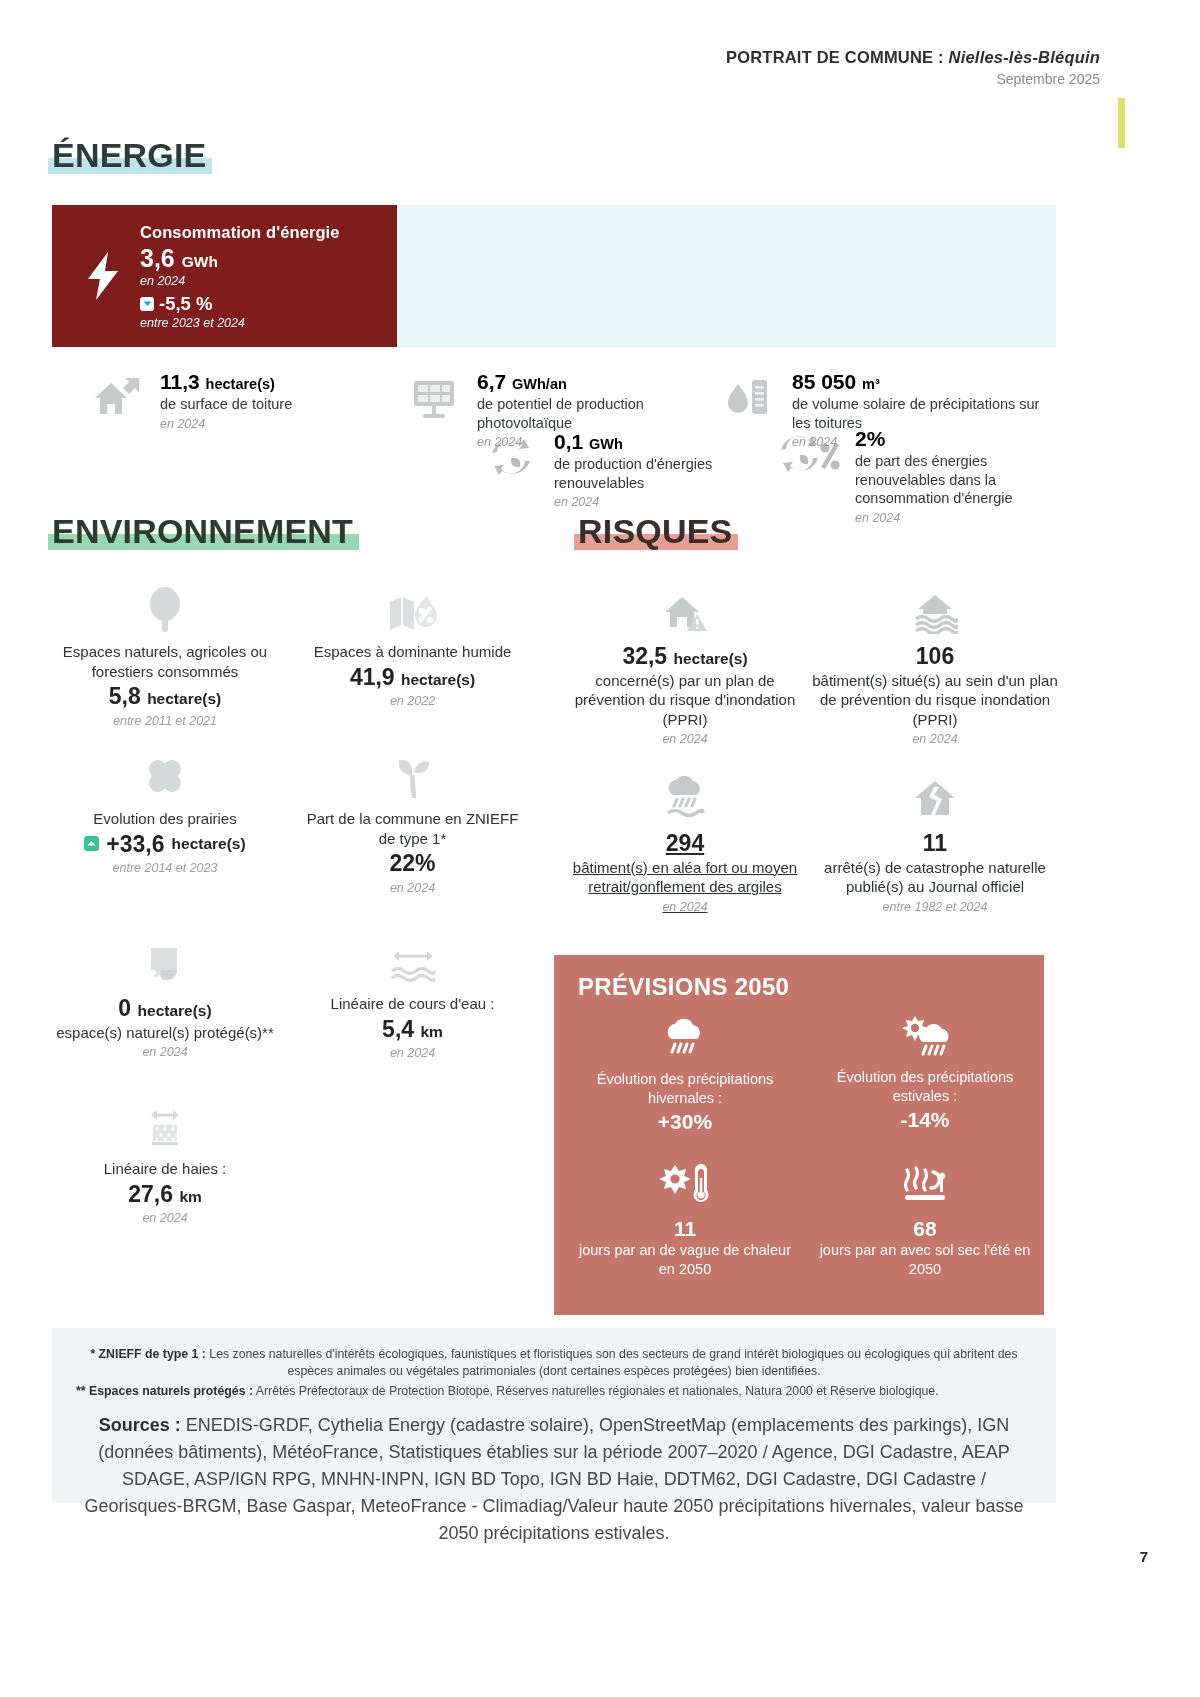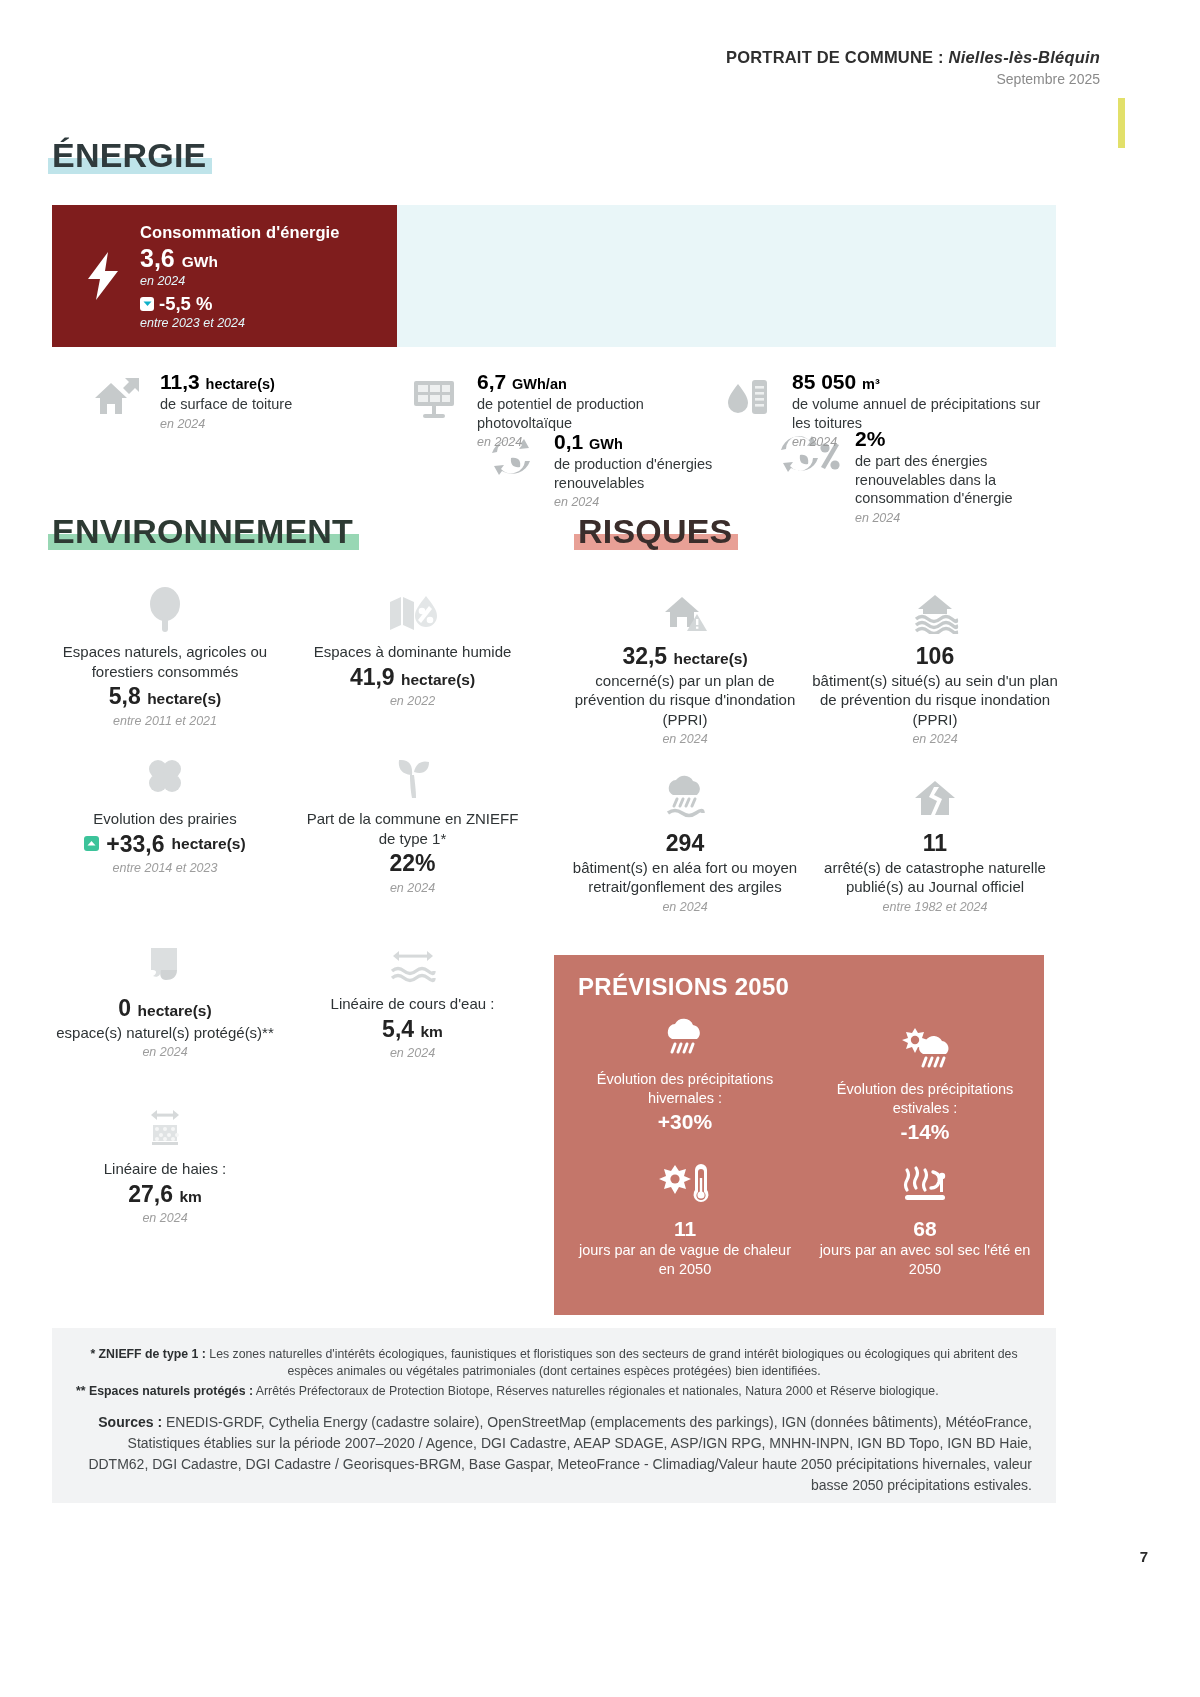--- a/index.html
+++ b/index.html
@@ -79,42 +79,42 @@
   #e2{left:300px;top:578px;width:225px;}
   #e3{left:30px;top:745px;width:270px;}
   #e4{left:300px;top:745px;width:225px;}
   #e5{left:30px;top:930px;width:270px;}
   #e6{left:300px;top:930px;width:225px;}
   #e7{left:30px;top:1095px;width:270px;}
 
   
   #r1{left:560px;top:578px;width:250px;}
   #r2{left:810px;top:578px;width:250px;}
-  #r3{left:560px;top:765px;width:250px;}
+  #r3{left:560px;top:765px;width:250px;text-decoration:underline;}
   #r4{left:810px;top:765px;width:250px;}
 
   
   .prev-box{position:absolute;left:554px;top:955px;width:490px;height:360px;background:#c4766a;color:#fff;}
   .prev-title{position:absolute;left:24px;top:18px;font-size:24px;font-weight:bold;letter-spacing:.3px;}
   .prev-cell{position:absolute;text-align:center;width:230px;}
   .prev-cell .ico{height:50px;display:flex;align-items:flex-end;justify-content:center;margin-bottom:7px;}
   .prev-cell .lbl{font-size:14.5px;line-height:1.3;}
   .prev-cell .val{font-size:21px;font-weight:bold;margin-top:2px;}
   #p1{left:16px;top:58px;}
-  #p2{left:256px;top:68px;}
+  #p2{left:256px;top:56px;}
   #p3{left:16px;top:205px;}
   #p4{left:256px;top:205px;}
 
   
   .notes{position:absolute;left:52px;top:1328px;width:1004px;height:175px;background:#f2f3f4;
          box-sizing:border-box;padding:18px 24px 14px 24px;}
   .note-p{font-size:12.3px;color:#44484a;line-height:1.42;text-align:center;margin:0 0 2px 0;}
   .note-p.left{text-align:left;}
   .note-p b{font-weight:bold;color:#2c2f31;}
-  .note-src{font-size:14px;color:#44484a;line-height:1.5;margin:12px 0 0 0;text-align:right;}
+  .note-src{font-size:18px;color:#44484a;line-height:1.5;margin:12px 0 0 0;text-align:center;}
   .note-src b{font-weight:bold;color:#2c2f31;}
 
   .pageno{position:absolute;right:52px;top:1548px;font-size:15px;font-weight:bold;color:#2b2b2b;}
 
   svg{display:block;}
 </style>
 </head>
 <body>
 
 <div class="page">
@@ -251,21 +251,21 @@
         <rect x="31" y="18" width="9" height="2.6" fill="#eef0f0"></rect>
         <rect x="31" y="24" width="9" height="2.6" fill="#eef0f0"></rect>
         <rect x="31" y="30" width="9" height="2.6" fill="#eef0f0"></rect>
       </svg>
     </div>
     <div class="body">
       <div class="kpi-val">
         <span>85 050</span>
         <span class="u">m³</span>
       </div>
-      <div class="kpi-desc">de volume annuel de précipitations sur les toitures</div>
+      <div class="kpi-desc">de volume solaire de précipitations sur les toitures</div>
       <div class="kpi-note">en 2024</div>
     </div>
   </div>
 
   <div class="sec-title" id="t-environnement">
     <span class="hl"></span>
     <span class="txt">ENVIRONNEMENT</span>
   </div>
 
   <div class="kpi-c" id="e1">

